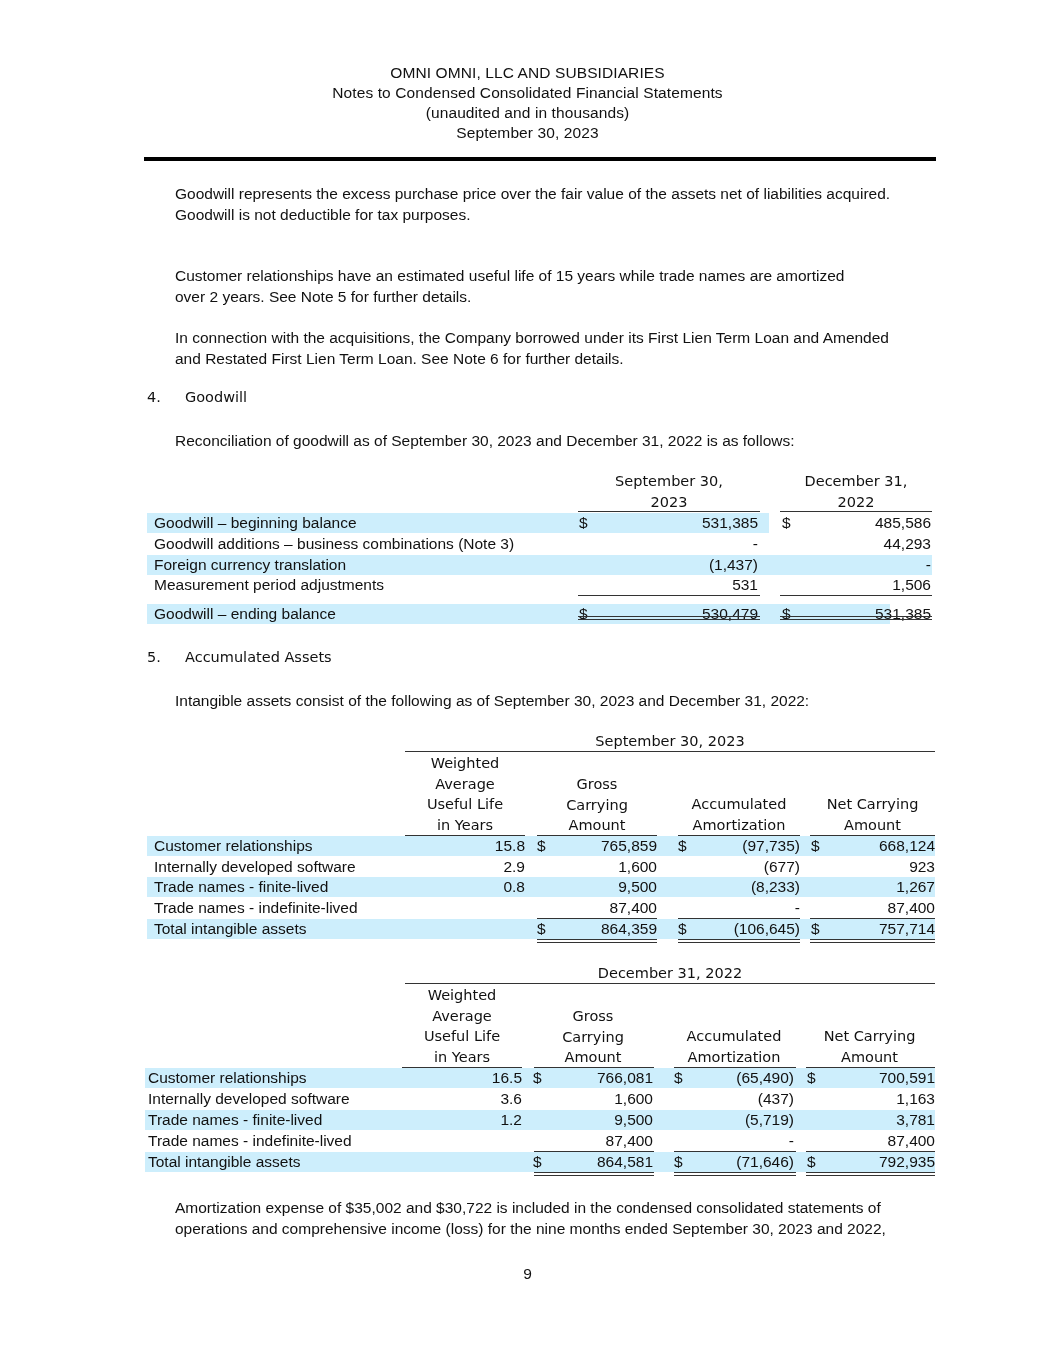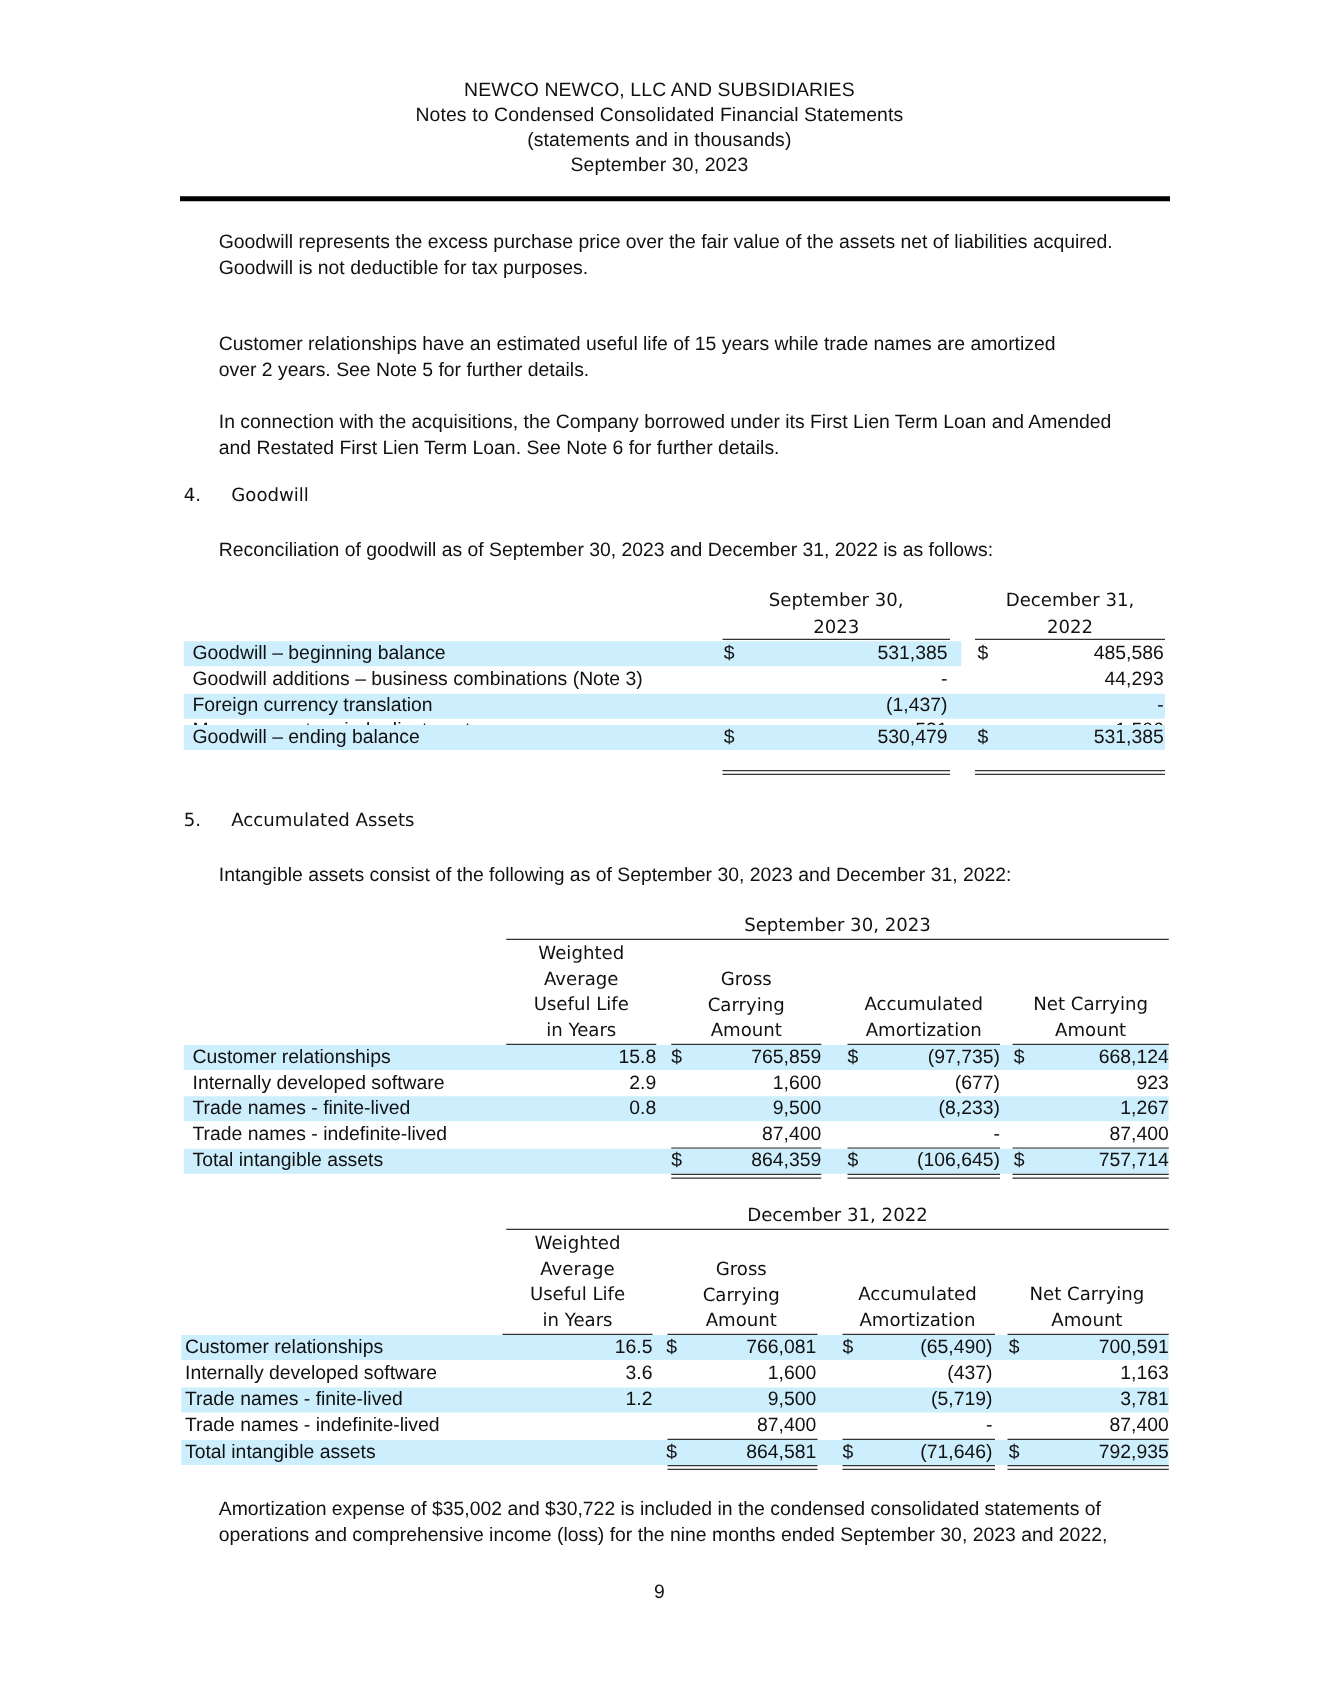--- a/index.html
+++ b/index.html
@@ -20,23 +20,23 @@
   .lbl { white-space: nowrap; }
   .colhdr { position: absolute; text-align: center; font-family: "DejaVu Sans", sans-serif;
             font-size: 14.5px; line-height: 20.5px; }
   .uline { position: absolute; height: 1px; background: #333; }
   .dline { position: absolute; height: 4px; border-top: 1px solid #333; border-bottom: 1px solid #333; box-sizing: border-box; }
   .page-num { left: 0; width: 1055px; text-align: center; font-size: 15.5px; top: 1265px; }
 </style>
 </head>
 <body>
 
-<div class="abs hdr" style="top:63px">NEWCO NEWCO, LLC AND SUBSIDIARIES</div>
+<div class="abs hdr" style="top:63px">OMNI OMNI, LLC AND SUBSIDIARIES</div>
 <div class="abs hdr" style="top:83px">Notes to Condensed Consolidated Financial Statements</div>
-<div class="abs hdr" style="top:103px">(statements and in thousands)</div>
+<div class="abs hdr" style="top:103px">(unaudited and in thousands)</div>
 <div class="abs hdr" style="top:123px">September 30, 2023</div>
 <div class="abs rule"></div>
 
 <div class="abs para" style="top:183px">
   <div>Goodwill represents the excess purchase price over the fair value of the assets net of liabilities acquired.</div>
   <div>Goodwill is not deductible for tax purposes.</div>
 </div>
 <div class="abs para" style="top:265px">
   <div>Customer relationships have an estimated useful life of 15 years while trade names are amortized</div>
   <div>over 2 years. See Note 5 for further details.</div>
@@ -80,21 +80,21 @@
     <span class="cell r" style="left:440px;width:171px">(1,437)</span>
     <span class="cell r" style="left:640px;width:144px">-</span>
   </div>
   <div class="row" style="left:147px;top:575px;width:785px;">
     <span class="cell lbl" style="left:7px">Measurement period adjustments</span>
     <span class="cell r" style="left:440px;width:171px">531</span>
     <span class="cell r" style="left:640px;width:144px">1,506</span>
   </div>
   <div class="uline" style="left:578px;top:595px;width:182px;"></div>
   <div class="uline" style="left:780px;top:595px;width:152px;"></div>
-  <div class="row shade" style="left:147px;top:580px;width:785px;">
+  <div class="row shade" style="left:147px;top:604px;width:703px;padding-left:40px;">
     <span class="cell lbl" style="left:7px">Goodwill – ending balance</span>
     <span class="cell" style="left:432px">$</span>
     <span class="cell r" style="left:440px;width:171px">530,479</span>
     <span class="cell" style="left:635px">$</span>
     <span class="cell r" style="left:640px;width:144px">531,385</span>
   </div>
   <div class="dline" style="left:578px;top:616px;width:182px;"></div>
   <div class="dline" style="left:780px;top:616px;width:152px;"></div>
 </div>
 

